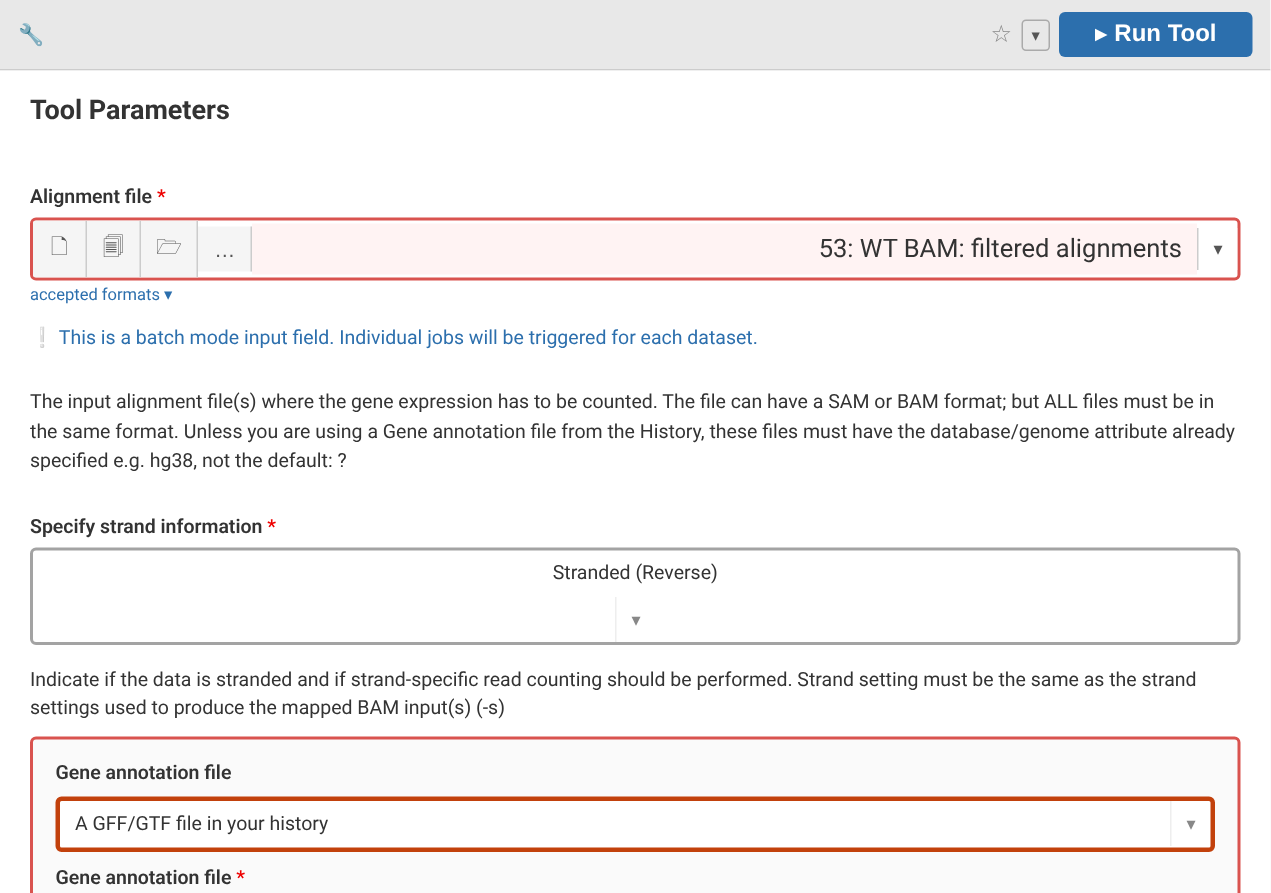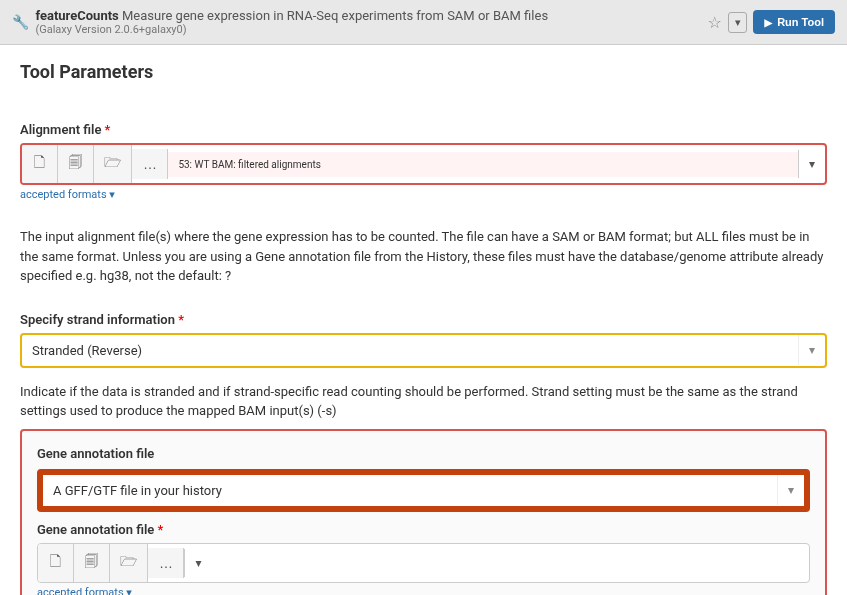--- a/index.html
+++ b/index.html
@@ -63,22 +63,22 @@
       padding: 3px 6px;
       cursor: pointer;
       font-size: 11px;
       color: #555;
     }
     .run-tool-btn {
       background: #2c6fad;
       color: white;
       border: none;
       border-radius: 4px;
-      padding: 6px 11px;
-      font-size: 11px;
+      padding: 6px 24px;
+      font-size: 16px;
       font-weight: bold;
       cursor: pointer;
       display: flex;
       align-items: center;
       gap: 5px;
     }
     .run-tool-btn::before {
       content: "▶";
       font-size: 10px;
     }
@@ -133,23 +133,24 @@
       font-size: 14px;
       color: #555;
       display: flex;
       align-items: center;
       justify-content: center;
       min-width: 36px;
     }
     .file-value {
       flex: 1;
       padding: 7px 10px;
-      font-size: 10px;
-      color: #333;
-      background: white;
+      font-size: 17px;
+      color: #333;
+      background: white;
+      text-align: right;
     }
     .file-value.highlight-bg {
       background: #fff3f3;
     }
     .file-dropdown {
       background: white;
       border: none;
       border-left: 1px solid #ccc;
       padding: 7px 10px;
       cursor: pointer;
@@ -182,27 +183,28 @@
       font-size: 13px;
       color: #333;
       line-height: 1.5;
       margin: 26px 0;
     }
 
     
     .select-row {
       display: flex;
       align-items: center;
-      border: 6px solid #c2410c;
+      border: 3px solid #c2410c;
       border-radius: 4px;
       background: white;
       overflow: hidden;
     }
     .select-row.highlight {
-      border: 2px solid #eab308;
+      border: 2px solid #a3a3a3;
+      flex-direction: column;
     }
     .select-value {
       flex: 1;
       padding: 8px 10px;
       font-size: 13px;
       color: #333;
     }
     .select-chevron {
       padding: 8px 10px;
       border-left: 1px solid #eee;
@@ -236,27 +238,20 @@
     .annotation-box .form-group {
       margin-bottom: 10px;
     }
   </style>
 </head>
 <body>
 
 <div class="header-bar">
   <div class="header-left">
     <span class="tool-icon">🔧</span>
-    <div>
-      <span>
-        <span class="tool-name">featureCounts</span>
-        <span class="tool-desc">Measure gene expression in RNA-Seq experiments from SAM or BAM files</span>
-      </span>
-      <span class="header-version">(Galaxy Version 2.0.6+galaxy0)</span>
-    </div>
   </div>
   <div class="header-actions">
     <button class="star-btn">☆</button>
     <button class="dropdown-arrow-btn">▾</button>
     <button class="run-tool-btn">
       <span>Run Tool</span>
     </button>
   </div>
 </div>
 
@@ -272,20 +267,21 @@
       <button class="file-btn">🗋</button>
       <button class="file-btn">🗐</button>
       <button class="file-btn">🗁</button>
       <button class="file-btn">…</button>
       <div class="file-value highlight-bg">53: WT BAM: filtered alignments</div>
       <button class="file-dropdown">▾</button>
     </div>
     <div class="accepted-formats">accepted formats</div>
   </div>
 
+  <div class="info-warning">This is a batch mode input field. Individual jobs will be triggered for each dataset.</div>
   <div class="info-text">The input alignment file(s) where the gene expression has to be counted. The file can have a SAM or BAM format; but ALL files must be in the same format. Unless you are using a Gene annotation file from the History, these files must have the database/genome attribute already specified e.g. hg38, not the default: ?</div>
 
   <div class="form-group">
     <div class="field-label">
       <span>Specify strand information</span>
       <span class="required">*</span>
     </div>
     <div class="select-row highlight">
       <div class="select-value">Stranded (Reverse)</div>
       <div class="select-chevron">▾</div>

